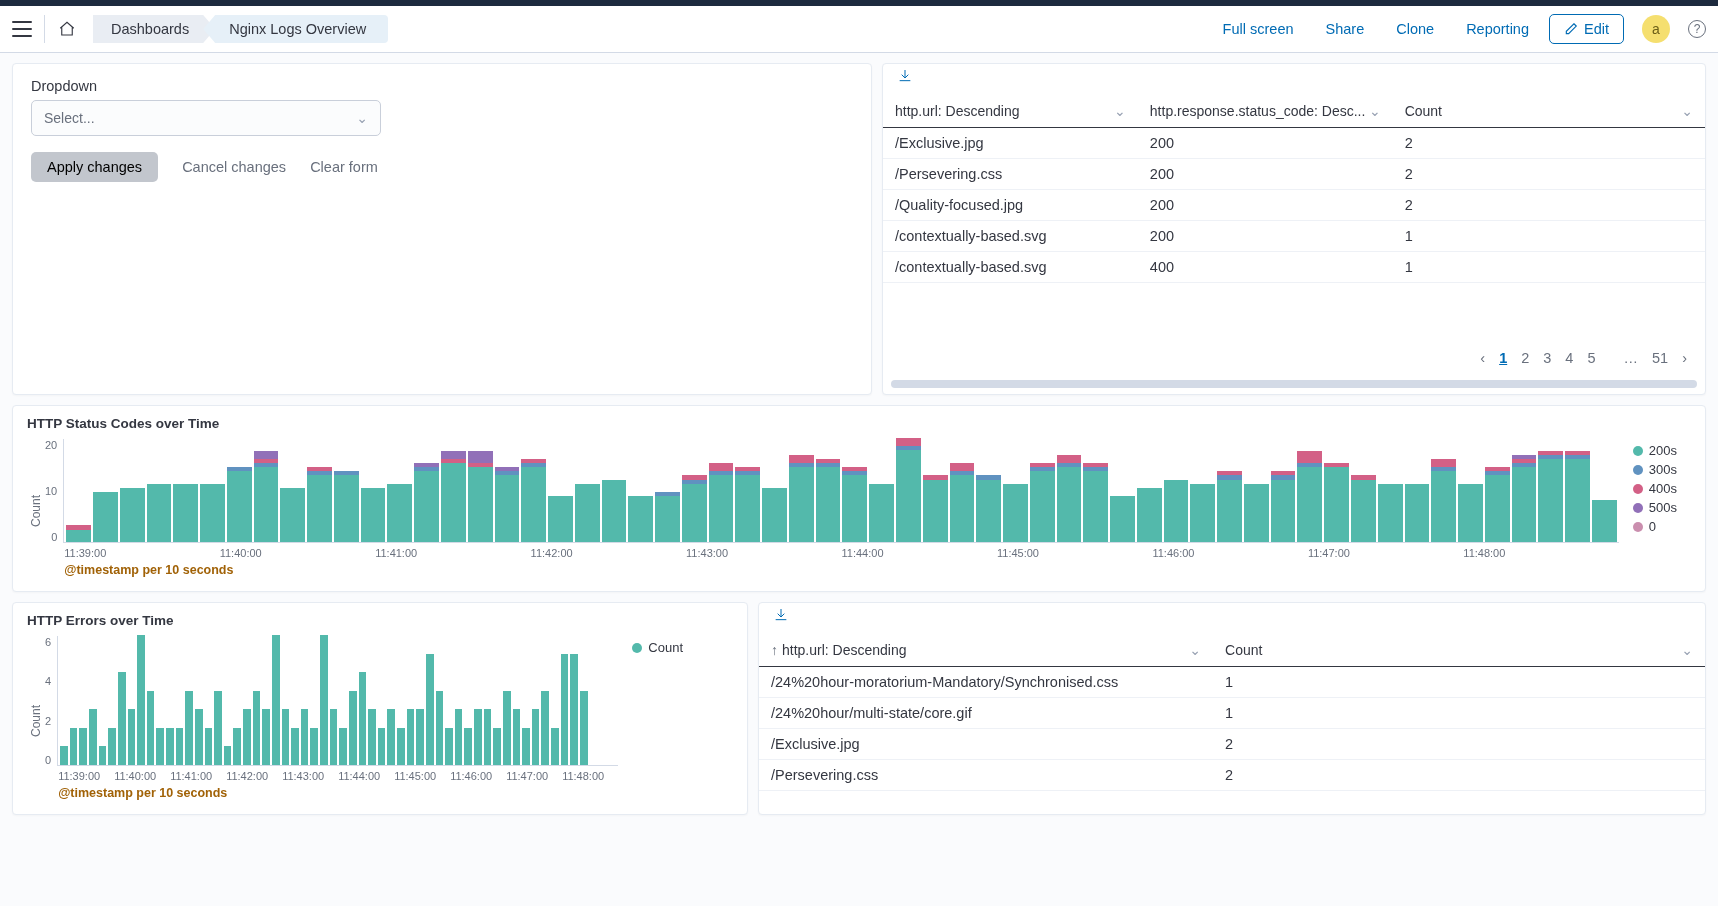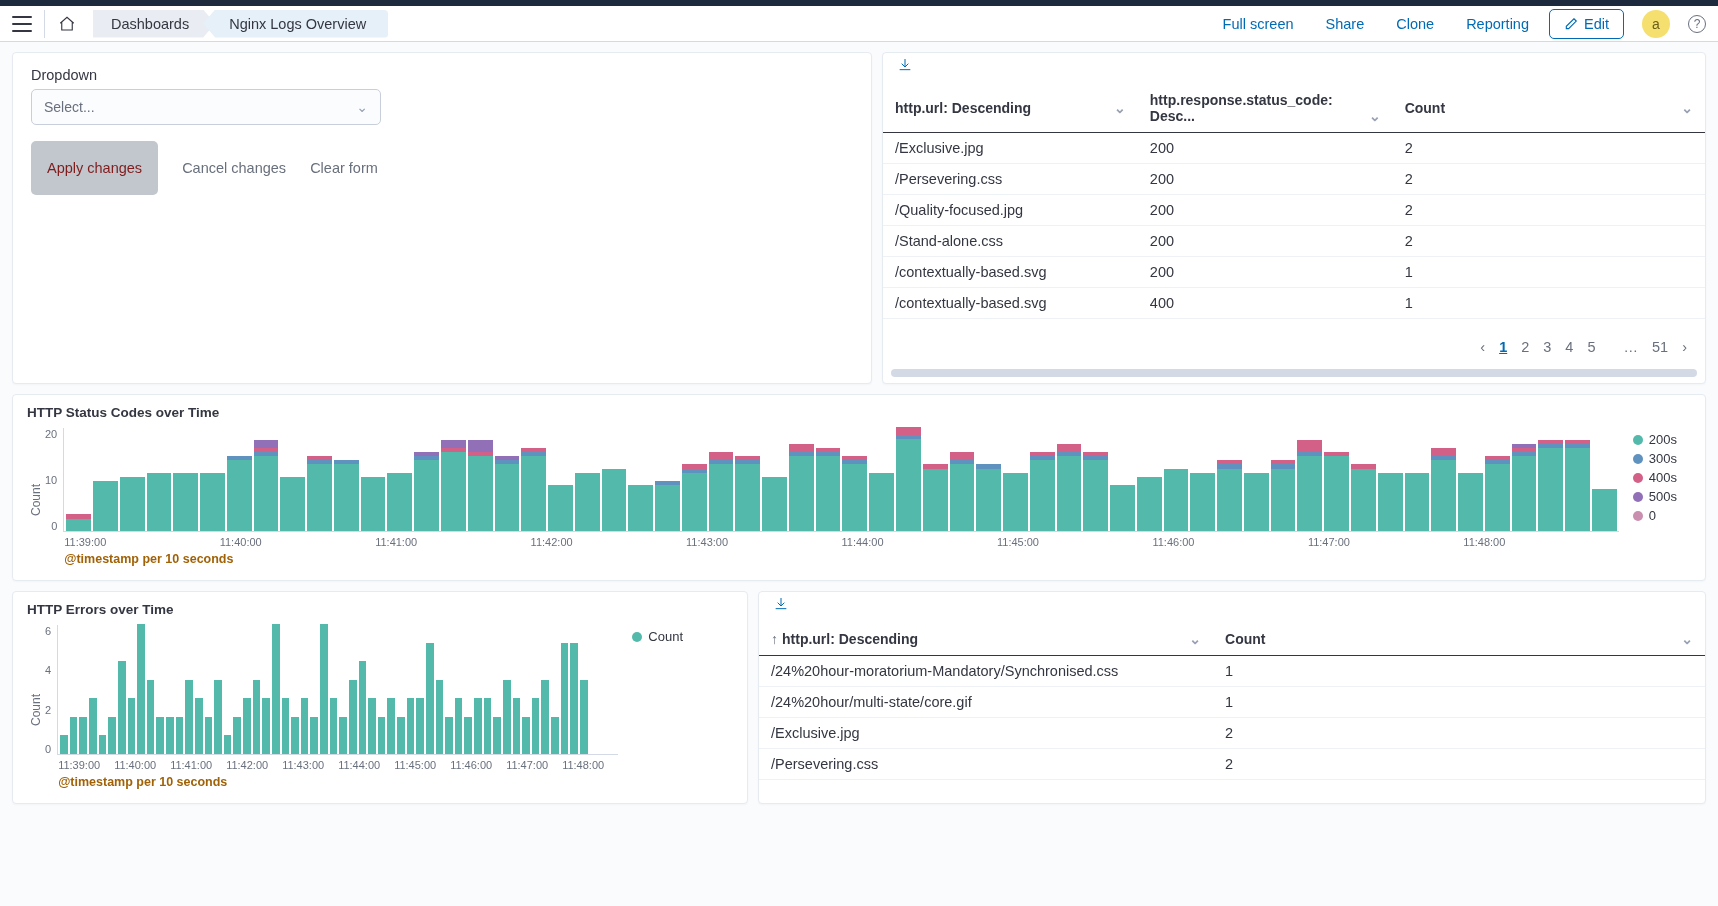--- a/index.html
+++ b/index.html
@@ -1,18 +1,18 @@
 <!DOCTYPE html>
 <html><head>
 <meta charset="utf-8">
 <style>
 * { box-sizing: border-box; margin: 0; padding: 0; }
 body { font-family: -apple-system, BlinkMacSystemFont, "Segoe UI", Helvetica, Arial, sans-serif; font-size: 14px; color: #343741; background: #fafbfd; }
 .top-banner { background: #1d2a3e; height: 6px; }
-.header { display: flex; align-items: center; padding: 6px 12px; background: #fff; border-bottom: 1px solid #d3dae6; height: 36px; gap: 8px; }
+.header { display: flex; align-items: center; padding: 6px 12px; background: #fff; border-bottom: 1px solid #d3dae6; height: 47px; gap: 8px; }
 .hamburger-icon { width: 20px; height: 16px; display: flex; flex-direction: column; justify-content: space-between; cursor: pointer; }
 .hamburger-icon span { height: 2px; background: #343741; border-radius: 1px; }
 .divider-vert { width: 1px; height: 28px; background: #d3dae6; margin: 0 4px; }
 .home-icon { width: 20px; height: 18px; cursor: pointer; }
 .home-icon svg { width: 100%; height: 100%; stroke: #343741; fill: none; stroke-width: 1.5; }
 .breadcrumb { display: flex; align-items: center; margin-left: 8px; }
 .crumb { padding: 6px 18px; font-size: 14.5px; position: relative; }
 .crumb.first { background: #e9edf3; color: #343741; clip-path: polygon(0 0, calc(100% - 12px) 0, 100% 50%, calc(100% - 12px) 100%, 0 100%); padding-right: 26px; }
 .crumb.last { background: #e6f0f8; color: #343741; clip-path: polygon(12px 0, 100% 0, 100% 100%, 12px 100%, 0 50%); margin-left: -12px; padding-left: 26px; padding-right: 22px; border-radius: 0 4px 4px 0; }
 .header-spacer { flex: 1; }
@@ -21,26 +21,26 @@
 .avatar { width: 28px; height: 28px; border-radius: 50%; background: #f5df6f; color: #6b5e18; display: flex; align-items: center; justify-content: center; font-weight: 500; margin-left: 10px; cursor: pointer; }
 .help-icon { width: 18px; height: 18px; border: 1.5px solid #69707d; border-radius: 50%; display: flex; align-items: center; justify-content: center; color: #69707d; font-size: 12px; margin-left: 10px; cursor: pointer; }
 .content { padding: 10px 12px; }
 .row { display: flex; gap: 10px; margin-bottom: 10px; }
 .panel { background: #fff; border: 1px solid #e6ebf2; border-radius: 4px; box-shadow: 0 1px 2px rgba(0,0,0,0.03); position: relative; }
 .panel-half { flex: 1; }
 .panel-padded { padding: 14px 18px; }
 .label { font-size: 14.5px; margin-bottom: 6px; font-weight: 500; }
 .select { display: flex; align-items: center; justify-content: space-between; border: 1px solid #c9cfda; border-radius: 5px; padding: 9px 12px; width: 350px; background: #fbfcfd; color: #69707d; cursor: pointer; }
 .form-actions { display: flex; gap: 24px; margin-top: 16px; align-items: center; }
-.btn-apply { background: #c2c6cd; color: #7f1d1d; border: none; border-radius: 5px; padding: 19px 16px; font-size: 14.5px; cursor: not-allowed; }
+.btn-apply { background: #c2c6cd; color: #000000; border: none; border-radius: 5px; padding: 7px 16px; font-size: 14.5px; cursor: not-allowed; }
 .btn-text { background: none; border: none; color: #69707d; font-size: 14.5px; cursor: pointer; }
 .download-icon { color: #006bb4; padding: 4px 0 8px 14px; cursor: pointer; }
 .download-icon svg { width: 16px; height: 16px; stroke: #006bb4; fill: none; stroke-width: 1.5; }
 .tbl { width: 100%; border-collapse: collapse; }
-.tbl th { text-align: left; padding: 8px 12px; font-size: 14px; font-weight: 700; border-bottom: 1.5px solid #343741; position: relative; }
+.tbl th { text-align: left; padding: 8px 12px; font-size: 14px; font-weight: 400; border-bottom: 1.5px solid #343741; position: relative; }
 .tbl th .chev { float: right; color: #98a2b3; }
 .tbl td { padding: 7px 12px; border-bottom: 1px solid #eef1f6; font-size: 14.5px; }
 .pagination { display: flex; justify-content: flex-end; align-items: center; gap: 14px; padding: 10px 18px; font-size: 14.5px; color: #69707d; }
 .pagination .pg { cursor: pointer; }
 .pagination .active { color: #006bb4; font-weight: 600; text-decoration: underline; }
 .panel-title { font-size: 13.5px; font-weight: 600; padding: 10px 14px 4px; }
 .chart-wrap { display: flex; padding: 4px 14px 8px; }
 .chart-area { flex: 1; position: relative; }
 .legend { padding: 4px 14px; font-size: 13px; }
 .legend-item { display: flex; align-items: center; gap: 6px; margin-bottom: 4px; white-space: nowrap; }
@@ -140,25 +140,20 @@
                 <td>/Persevering.css</td>
                 <td>200</td>
                 <td>2</td>
               </tr>
               <tr>
                 <td>/Quality-focused.jpg</td>
                 <td>200</td>
                 <td>2</td>
               </tr>
               <tr>
-                <td>/Stand-alone.css</td>
-                <td>200</td>
-                <td>2</td>
-              </tr>
-              <tr>
                 <td>/contextually-based.svg</td>
                 <td>200</td>
                 <td>1</td>
               </tr>
               <tr>
                 <td>/contextually-based.svg</td>
                 <td>400</td>
                 <td>1</td>
               </tr>
             </tbody>

